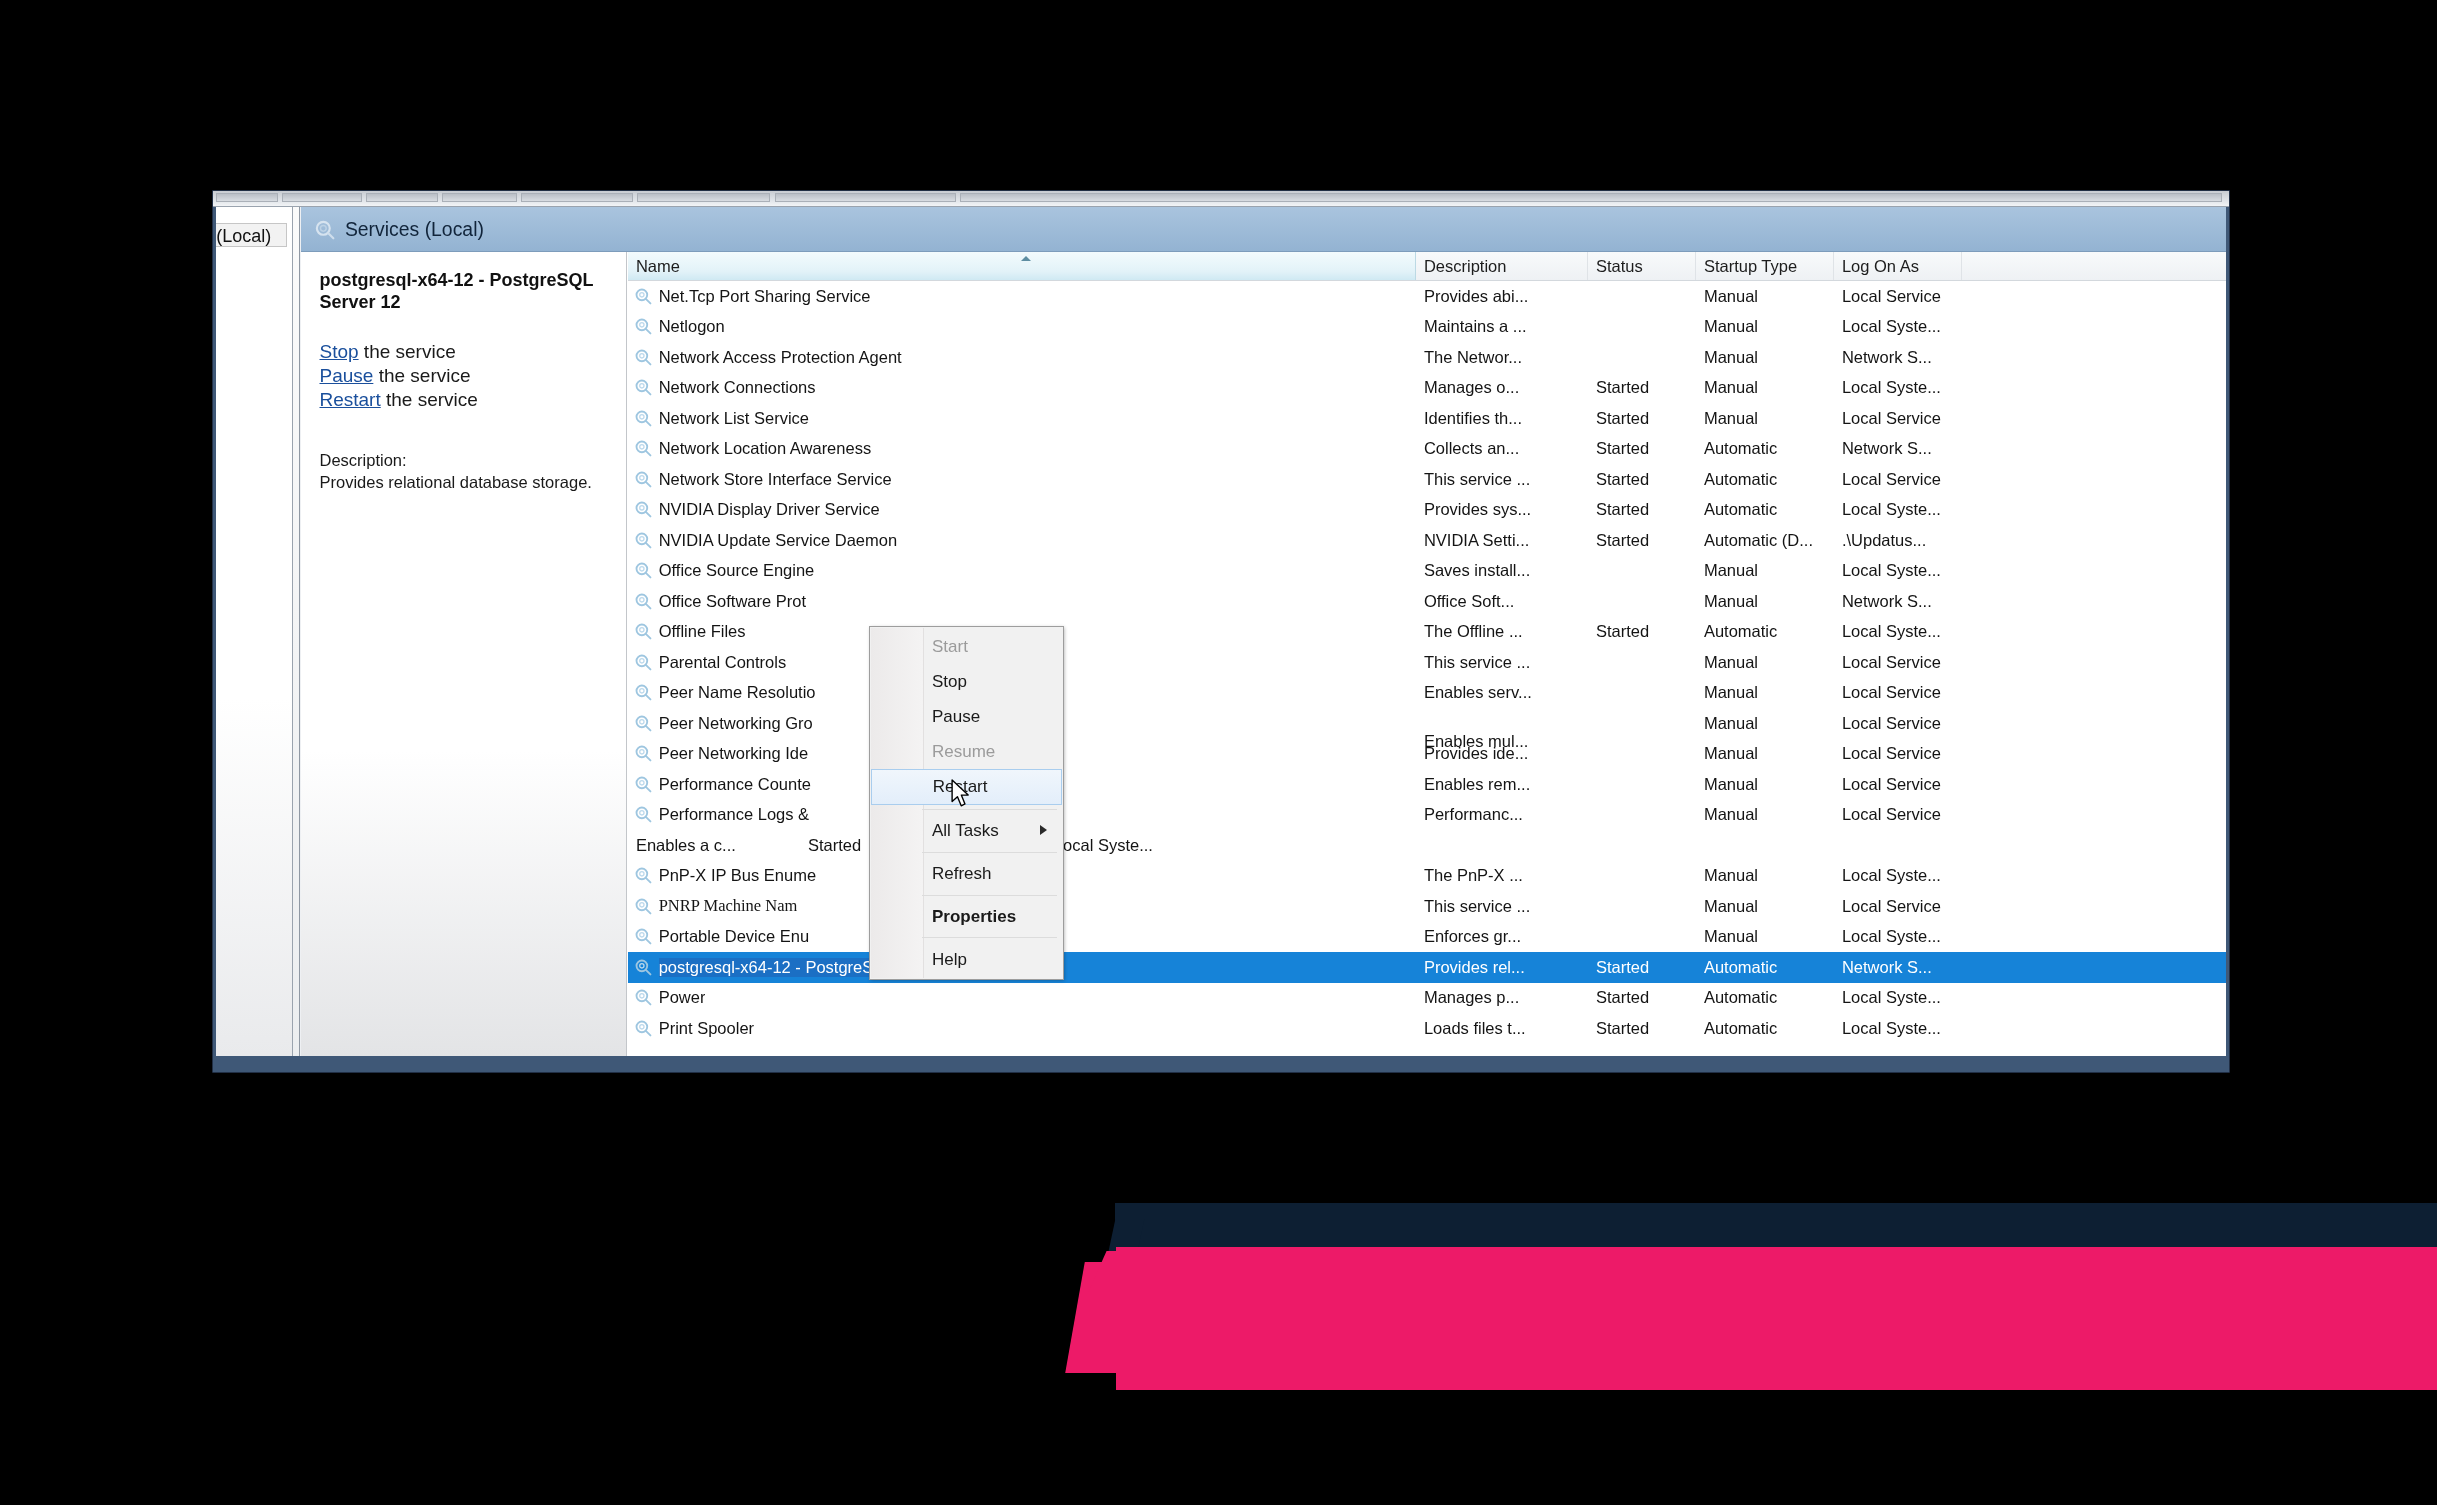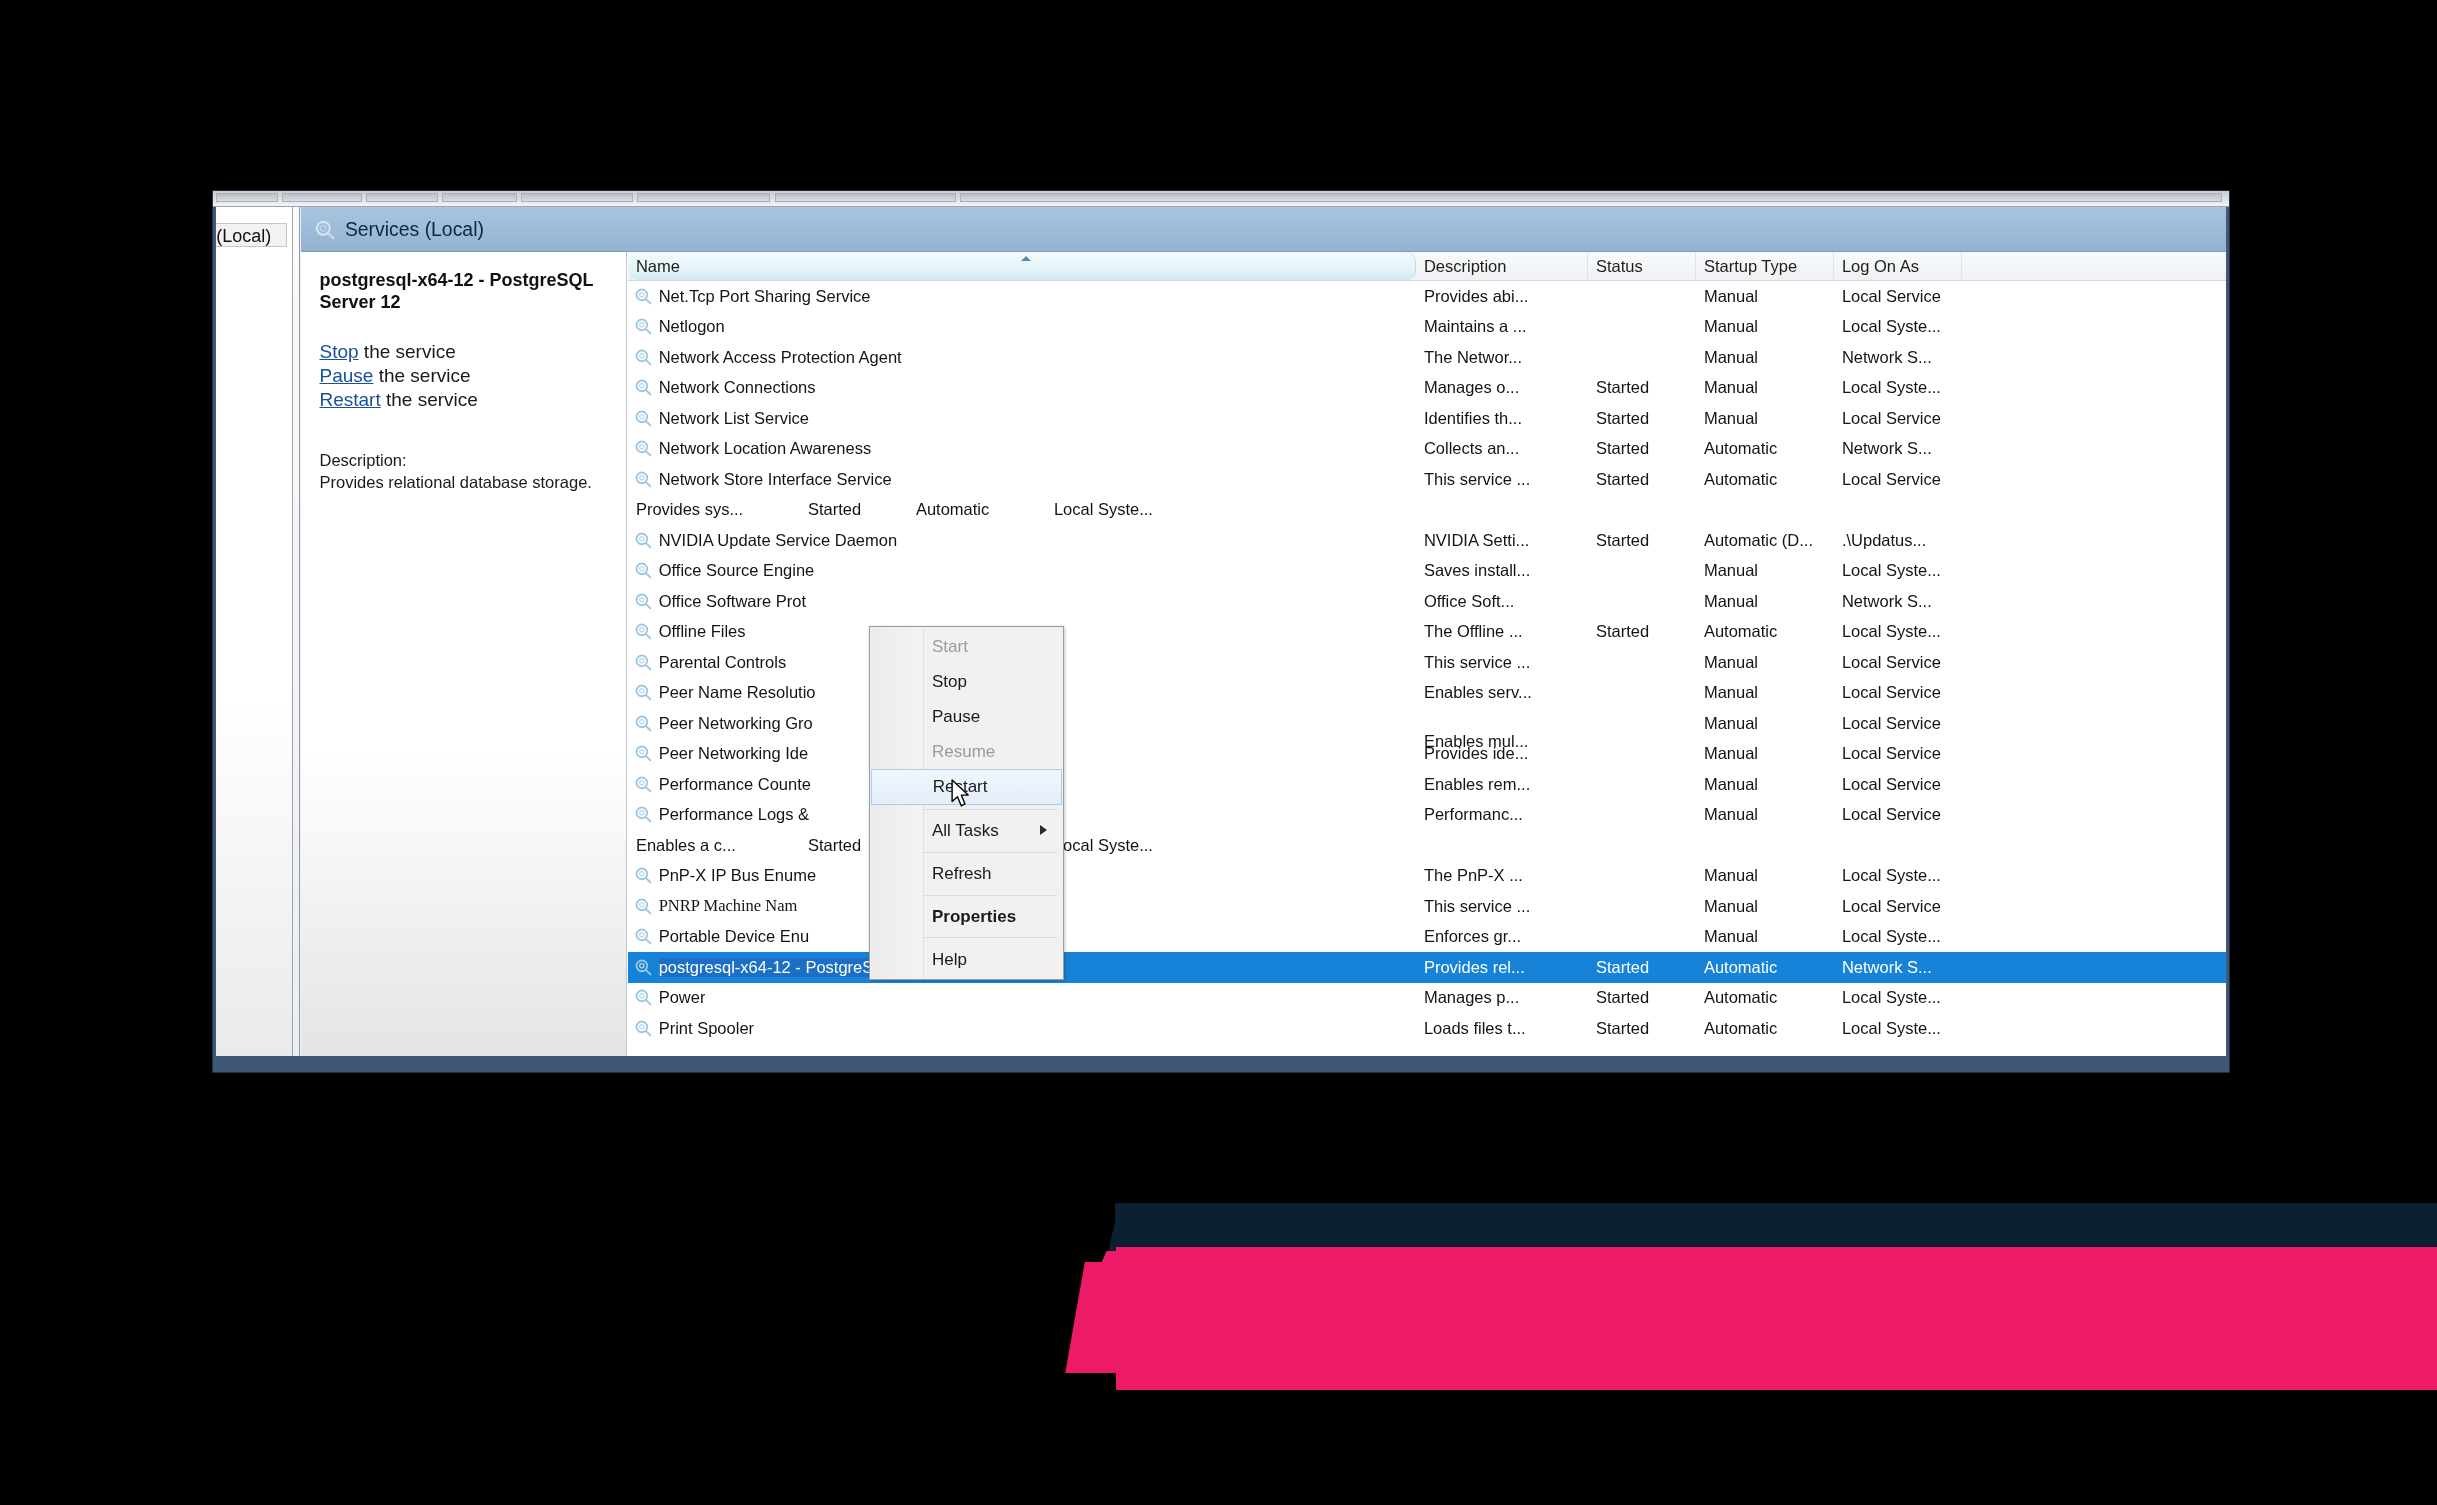--- a/index.html
+++ b/index.html
@@ -93,21 +93,20 @@
   }
   .hcell{
     position:relative; height:28px; line-height:28px;
     font-size:16.5px; color:#1d1d1d; padding-left:8px;
     border-right:0.7px solid #dfe3e7; box-sizing:border-box;
     white-space:nowrap; overflow:hidden;
   }
   .hcell.sorted{
     background:linear-gradient(to bottom,#f3fbfd 0%,#e2f2f8 70%,#cfe9f3 100%);
     border-right:0.7px solid #bcd9e4;
-    border-radius:10px;
   }
   #sortarrow{
     position:absolute; left:50%; top:3.6px; width:0;height:0;
     border-left:5.7px solid transparent;border-right:5.7px solid transparent;
     border-bottom:5.7px solid #5e8ea2;
   }
   
   #rows{position:absolute;left:0;top:29px;right:0;bottom:0;overflow:hidden;}
   .row{
     position:relative; height:30.5px; display:flex; align-items:center;
@@ -330,20 +329,28 @@
                   <path d="M16.5 16.5 L23 23" stroke="#9ec6e0" stroke-width="2.6" stroke-linecap="round"></path>
                 </svg>
                 <span class="nm">Network Store Interface Service</span>
               </div>
               <div class="cell" style="flex: 0 0 172px;">This service ...</div>
               <div class="cell" style="flex: 0 0 108px;">Started</div>
               <div class="cell" style="flex: 0 0 138px;">Automatic</div>
               <div class="cell" style="flex: 0 0 128px;">Local Service</div>
             </div>
             <div class="row">
+              <div class="cell c-name" style="flex: 0 0 788px;">
+                <svg class="gear" viewBox="0 0 26 26">
+                  <circle cx="11" cy="11" r="7.5" fill="none" stroke="#9ec6e0" stroke-width="2.6"></circle>
+                  <circle cx="11" cy="11" r="3" fill="none" stroke="#bcd9ec" stroke-width="1.8"></circle>
+                  <path d="M16.5 16.5 L23 23" stroke="#9ec6e0" stroke-width="2.6" stroke-linecap="round"></path>
+                </svg>
+                <span class="nm">NVIDIA Display Driver Service</span>
+              </div>
               <div class="cell" style="flex: 0 0 172px;">Provides sys...</div>
               <div class="cell" style="flex: 0 0 108px;">Started</div>
               <div class="cell" style="flex: 0 0 138px;">Automatic</div>
               <div class="cell" style="flex: 0 0 128px;">Local Syste...</div>
             </div>
             <div class="row">
               <div class="cell c-name" style="flex: 0 0 788px;">
                 <svg class="gear" viewBox="0 0 26 26">
                   <circle cx="11" cy="11" r="7.5" fill="none" stroke="#9ec6e0" stroke-width="2.6"></circle>
                   <circle cx="11" cy="11" r="3" fill="none" stroke="#bcd9ec" stroke-width="1.8"></circle>

